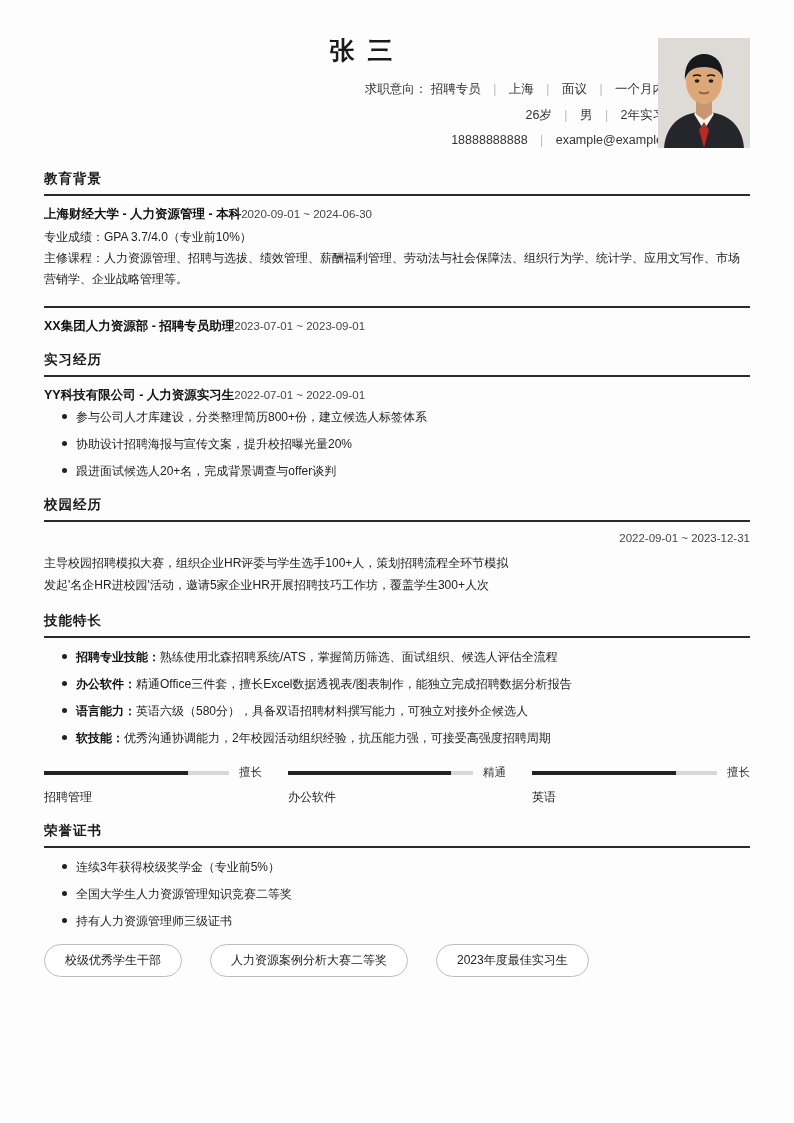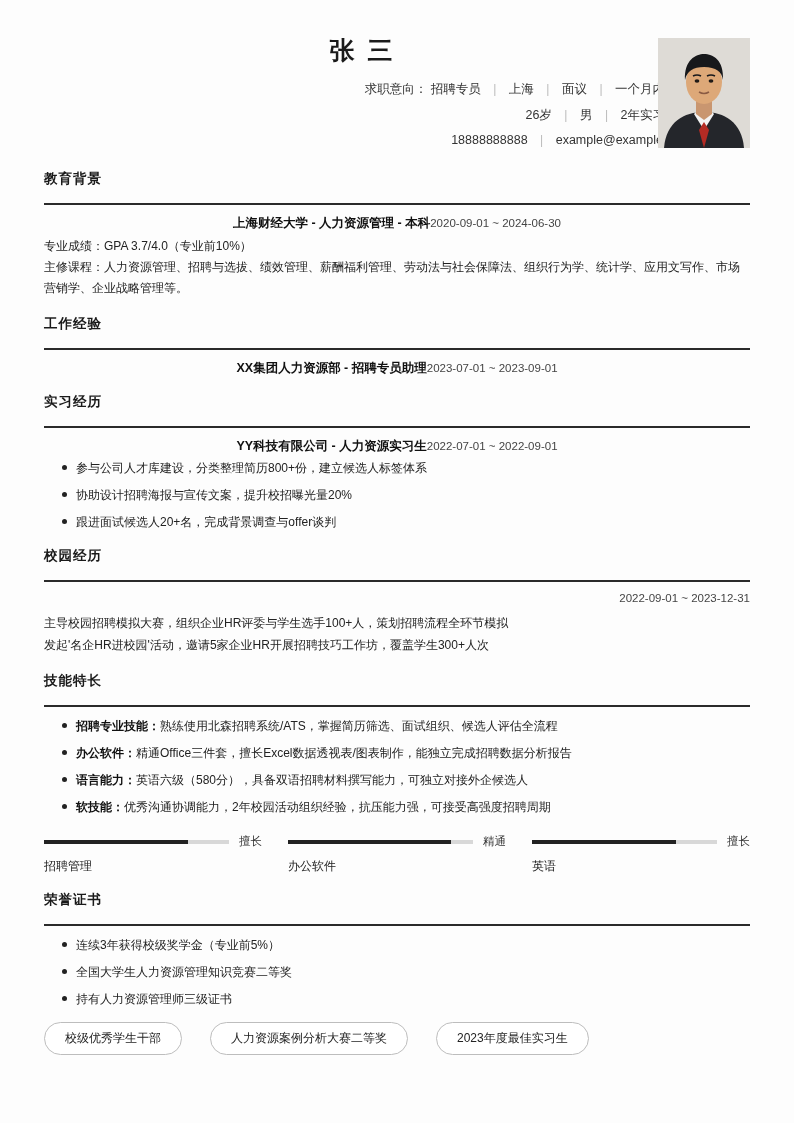--- a/index.html
+++ b/index.html
@@ -57,34 +57,34 @@
   .photo svg { display: block; }
 
   
   .section {
     margin-top: 16px;
   }
   .section-title {
     font-size: 13.5px;
     font-weight: bold;
     color: #1a1a1a;
-    padding-bottom: 15px;
+    padding-bottom: 6px;
     letter-spacing: 1px;
   }
   .section-rule {
     height: 2px;
     background: #2b2b2b;
     margin-bottom: 10px;
   }
   .entry {
     margin-bottom: 6px;
   }
   .entry-head {
     display: flex;
-    justify-content: center;
+    justify-content: flex-start;
     align-items: baseline;
     margin-bottom: 4px;
   }
   .entry-title {
     font-size: 12.5px;
     font-weight: bold;
     color: #111;
   }
   .entry-date {
     font-size: 11.5px;
@@ -264,21 +264,20 @@
       <div class="kv">
         <b>专业成绩：</b><span>GPA 3.7/4.0（专业前10%）</span>
       </div>
       <div class="kv">
         <b>主修课程：</b><span>人力资源管理、招聘与选拔、绩效管理、薪酬福利管理、劳动法与社会保障法、组织行为学、统计学、应用文写作、市场营销学、企业战略管理等。</span>
       </div>
     </div>
   </div>
 
   <div class="section">
-    <div class="section-title">工作经验</div>
     <div class="section-rule"></div>
     <div class="entry">
       <div class="entry-head">
         <div class="entry-title">XX集团人力资源部 - 招聘专员助理</div>
         <div class="entry-date">2023-07-01 ~ 2023-09-01</div>
       </div>
     </div>
   </div>
 
   <div class="section">

